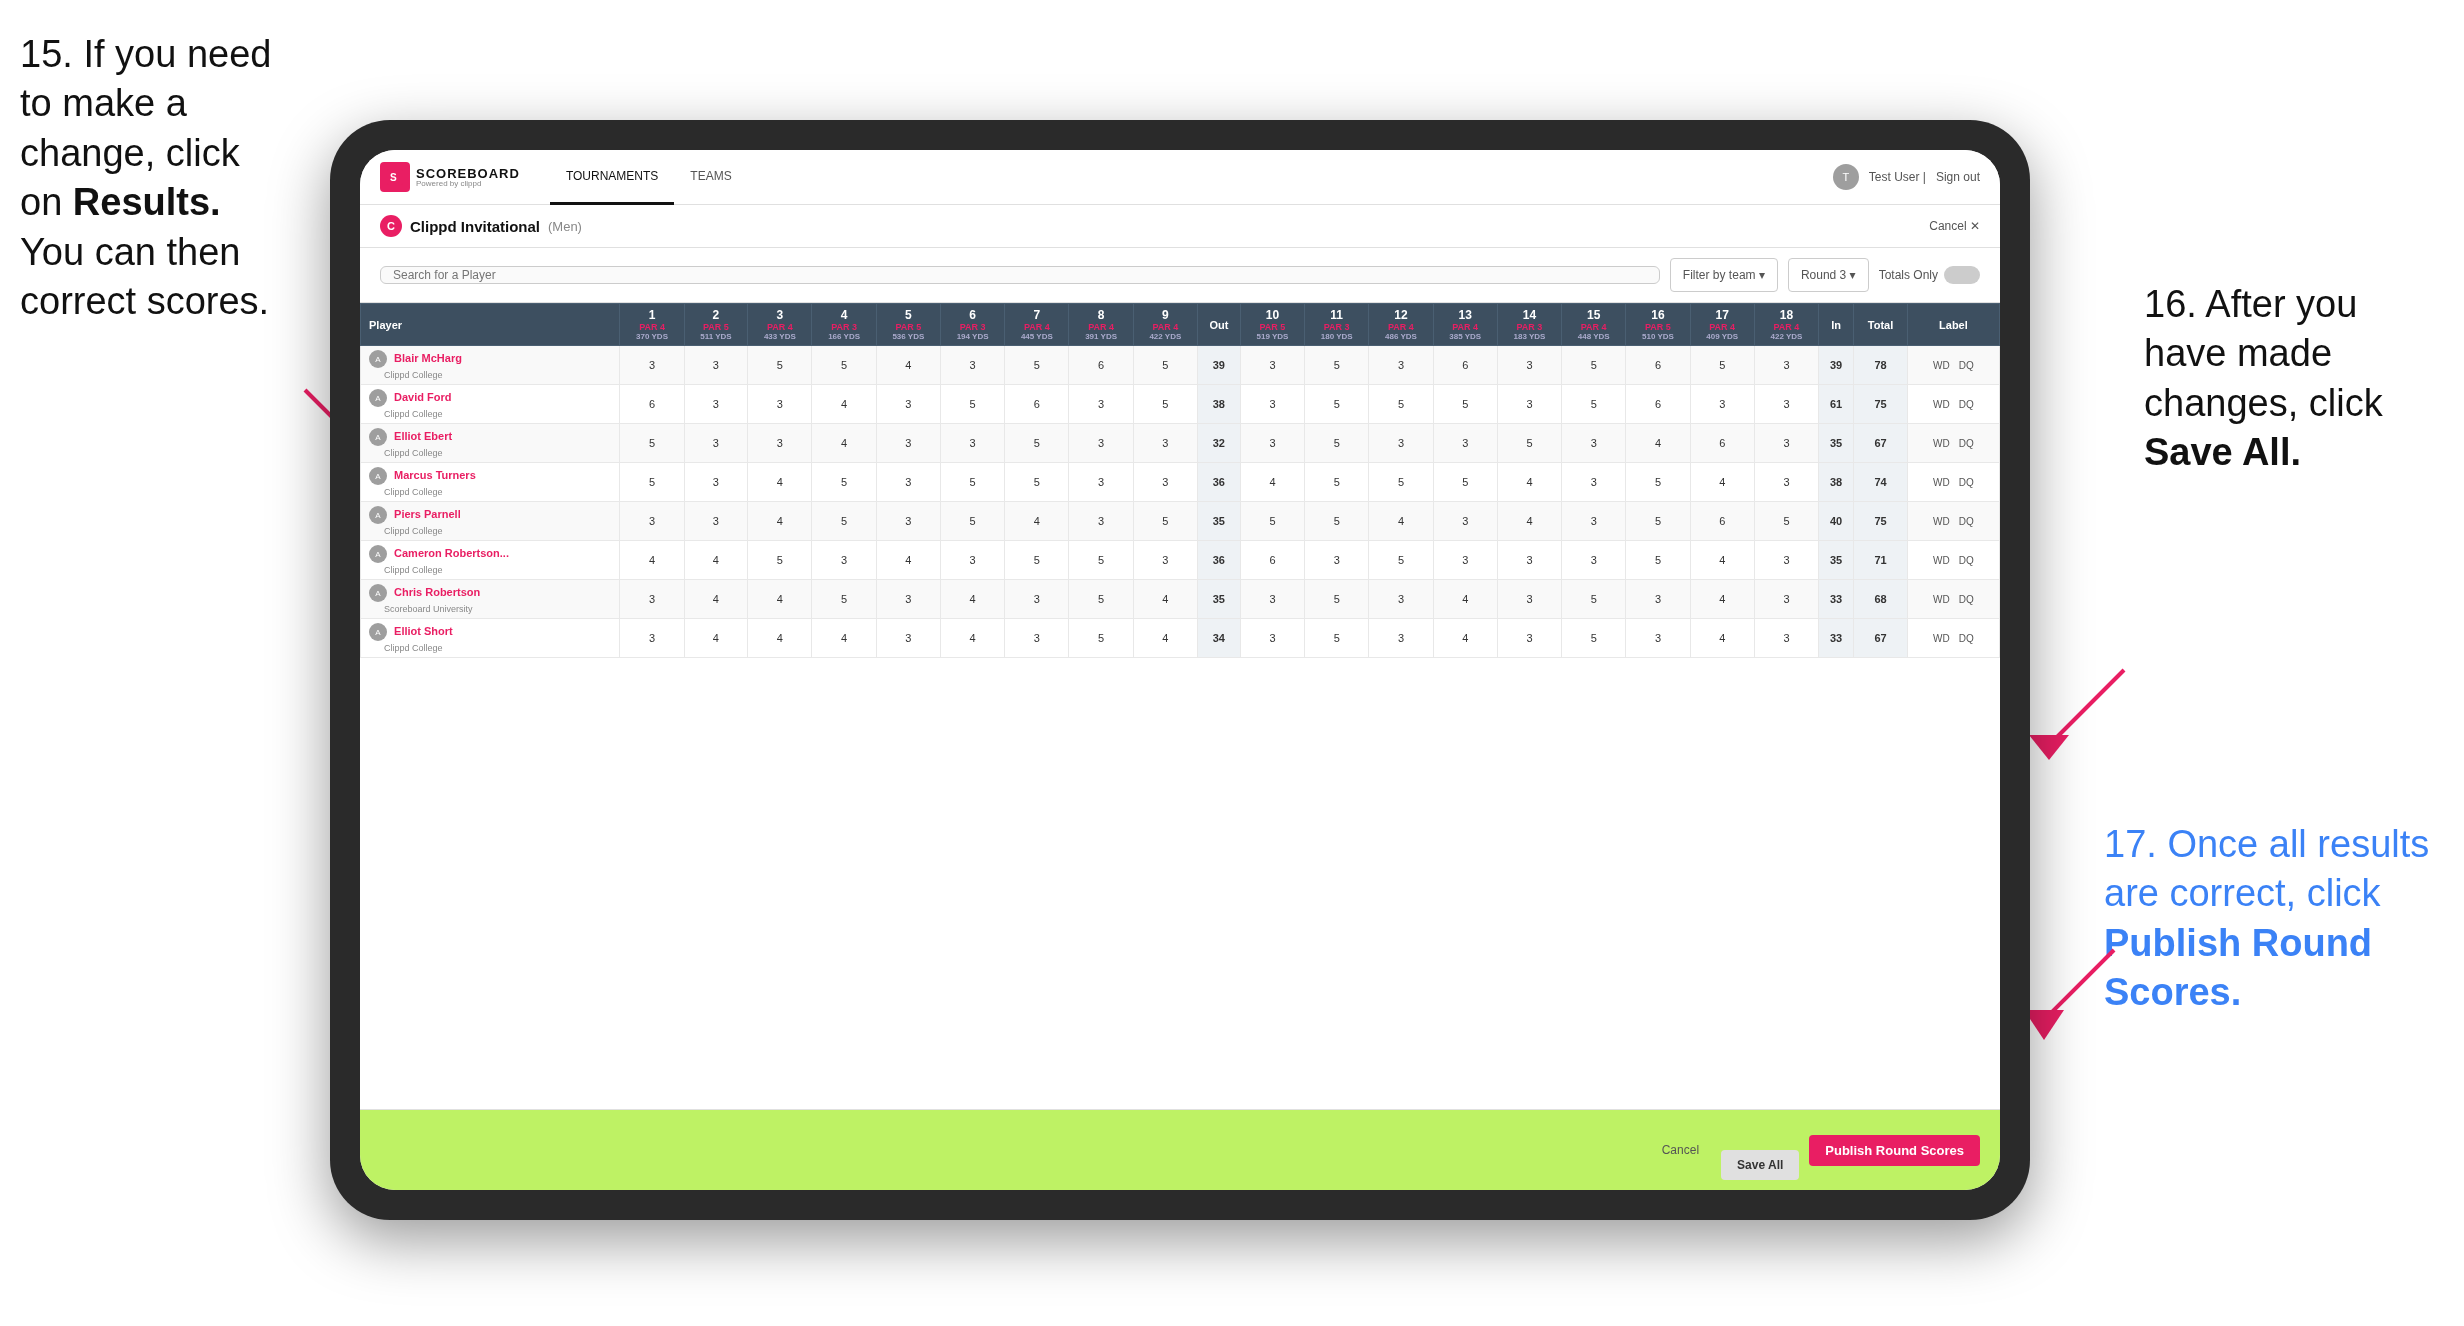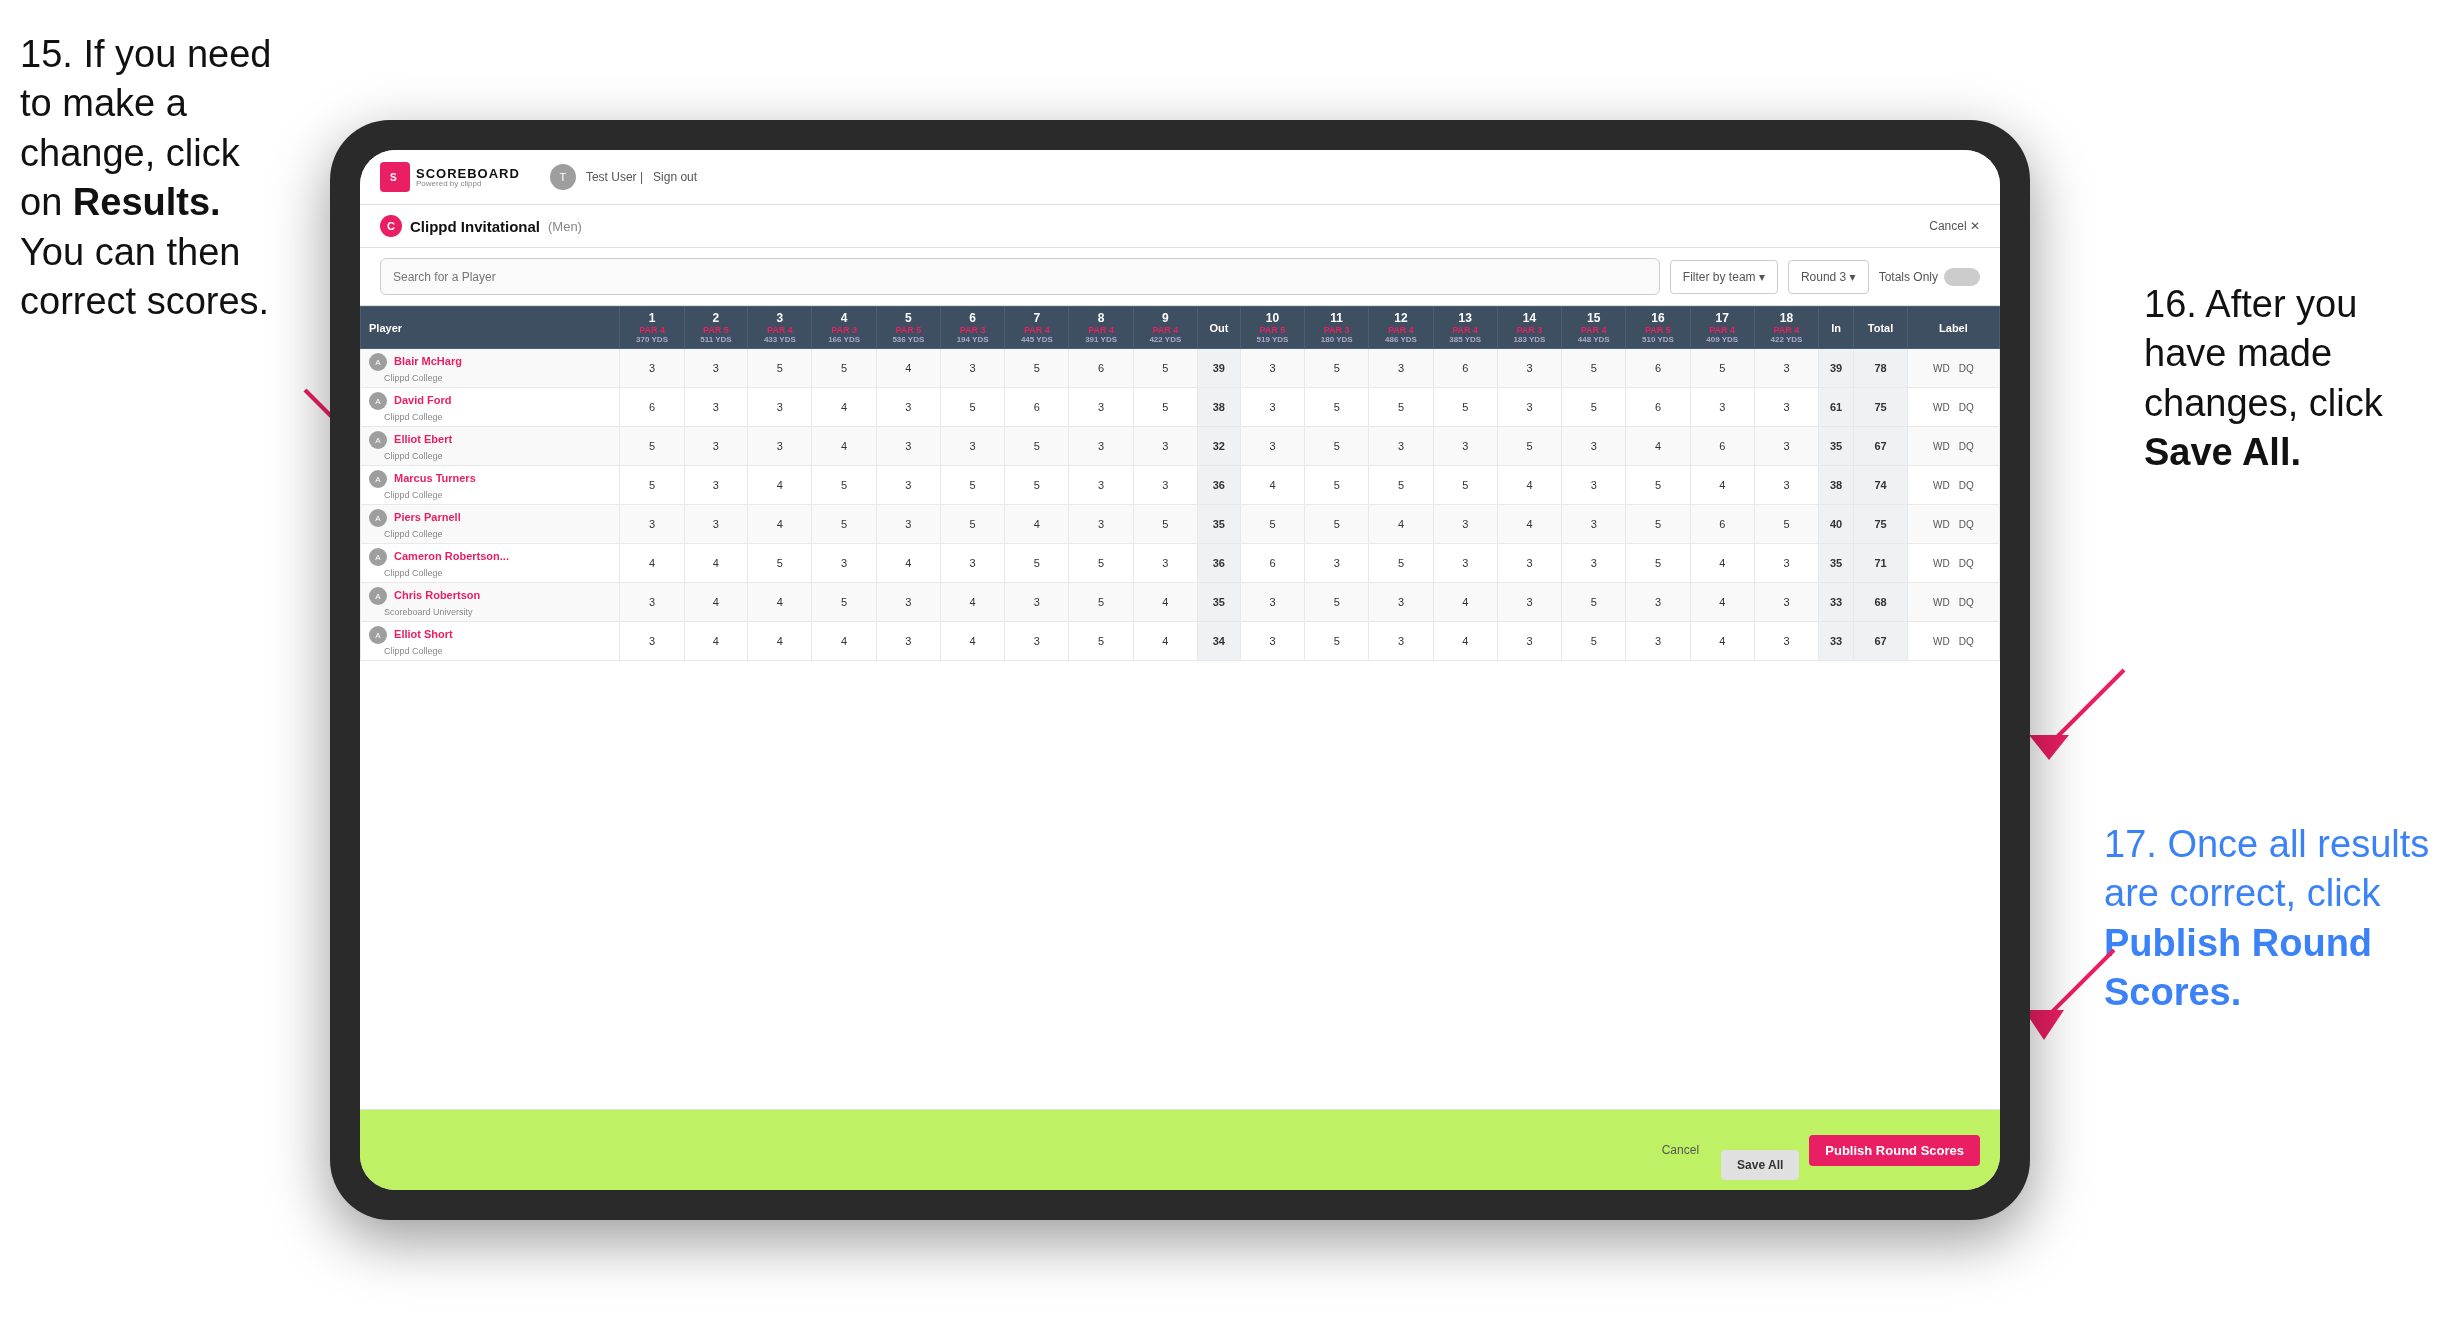--- a/index.html
+++ b/index.html
@@ -208,21 +208,21 @@
       background: #ffffff;
       padding: 10px 20px;
       display: flex;
       align-items: center;
       gap: 10px;
       border-bottom: 1px solid #e0e0e0;
       flex-shrink: 0;
     }
     .search-input {
       flex: 1;
-      height: 37px;
+      height: 18px;
       border: 1px solid #ccc;
       border-radius: 6px;
       padding: 0 12px;
       font-size: 12px;
       color: #c2410c;
       background: #fafafa;
     }
     .filter-btn {
       height: 34px;
       border: 1px solid #ccc;
@@ -455,20 +455,24 @@
           <svg width="16" height="16" viewBox="0 0 16 16">
               <rect width="16" height="16" fill="#e91e63" rx="2"></rect>
               <text x="3" y="12" font-size="10" fill="white" font-weight="bold">S</text>
             </svg>
         </div>
         <div>
           <div class="logo-text">SCOREBOARD</div>
           <div class="logo-sub">Powered by clippd</div>
         </div>
       </div>
+      <div class="nav-links">
+        <div class="nav-link active">TOURNAMENTS</div>
+        <div class="nav-link">TEAMS</div>
+      </div>
       <div class="nav-right">
         <div class="user-avatar">T</div>
         <span class="nav-user-text">Test User |</span>
         <span class="nav-user-text">Sign out</span>
       </div>
     </div>
 
     <div class="tournament-header">
       <div class="tournament-title">
         <div class="t-icon">C</div>

